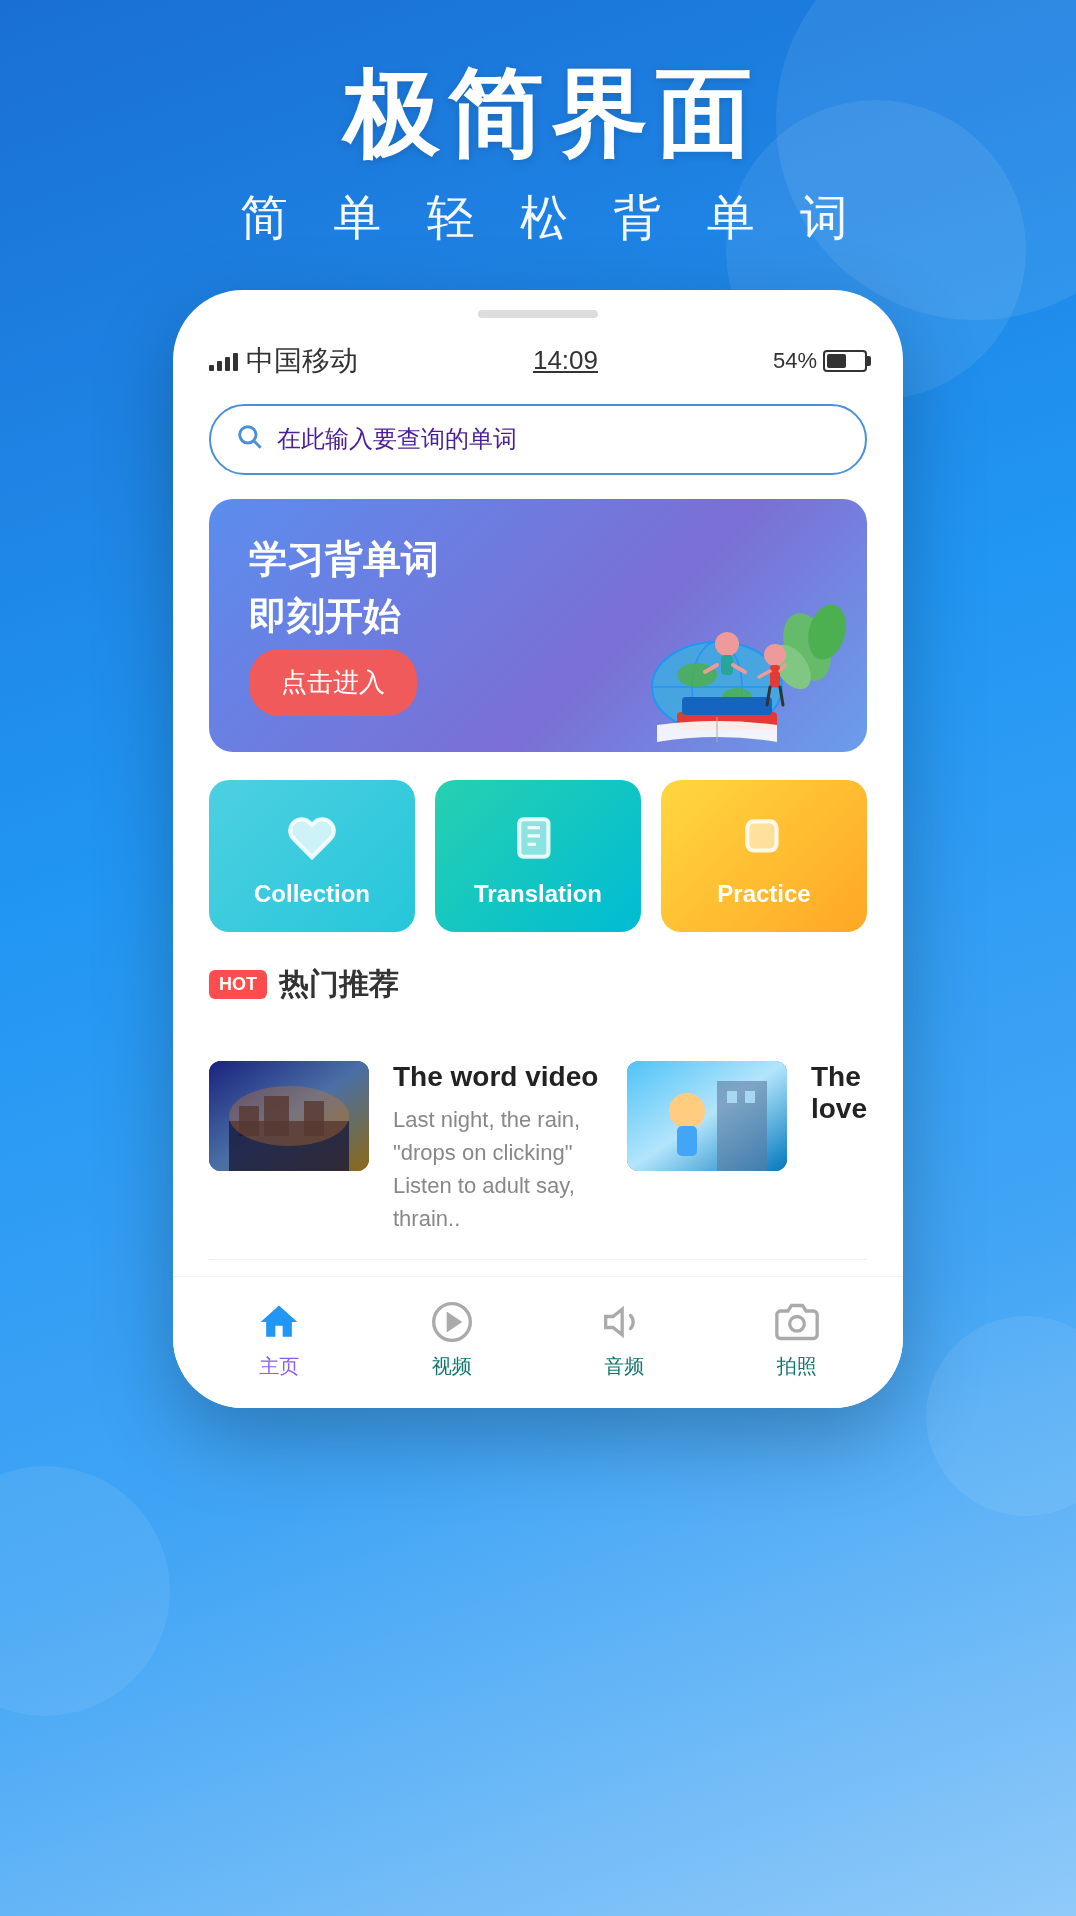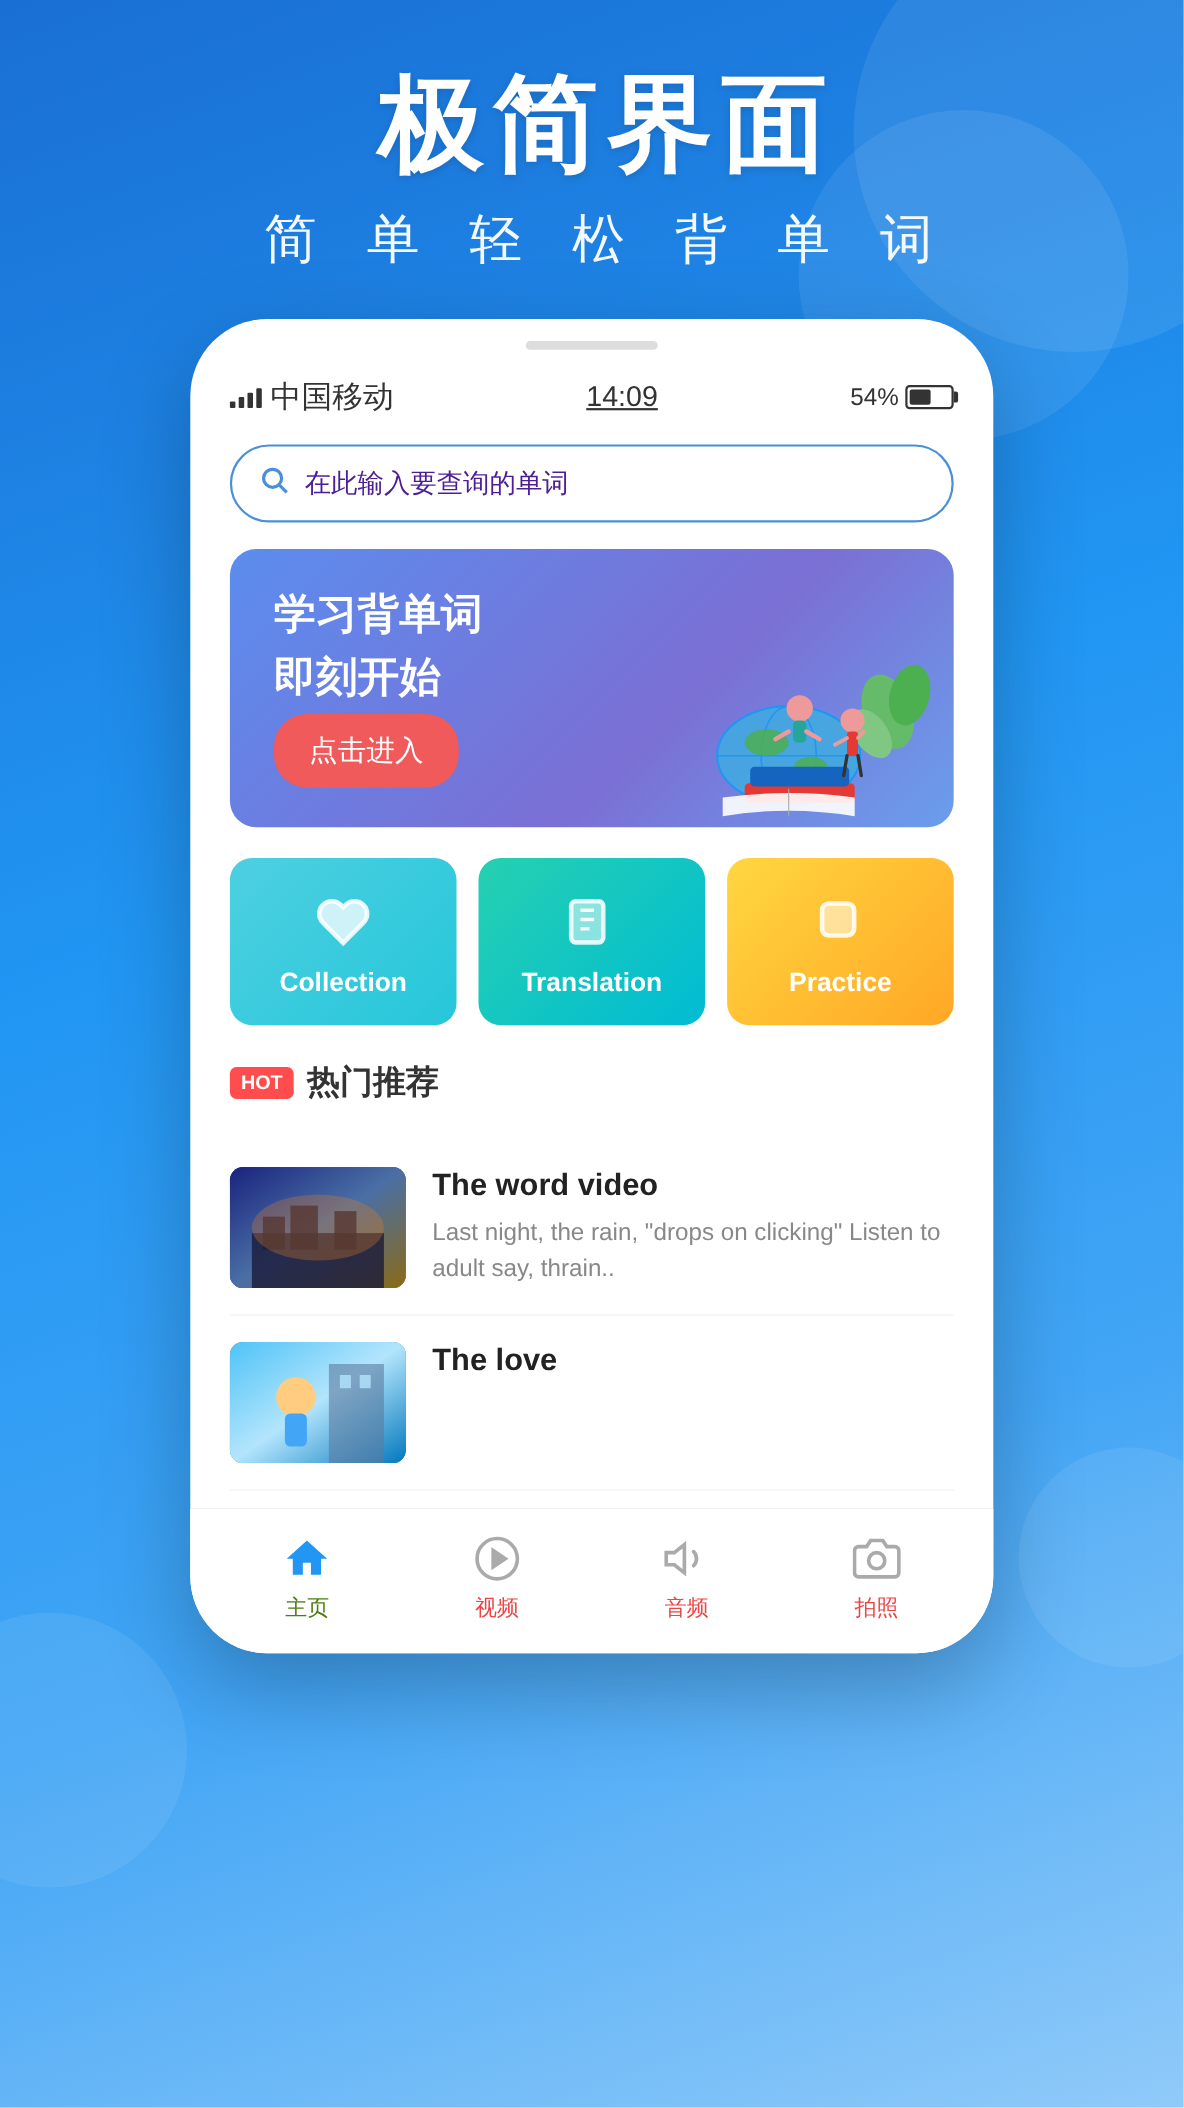--- a/index.html
+++ b/index.html
@@ -239,21 +239,21 @@
     }
     .section-title {
       font-size: 30px;
       font-weight: 600;
       color: #333;
     }
 
     
     .content-list {
       display: flex;
-      flex-direction: column;
+      flex-direction: row;
       gap: 0;
     }
     .content-item {
       display: flex;
       gap: 24px;
       padding: 24px 0;
       border-bottom: 1px solid #f0f0f0;
       align-items: flex-start;
     }
     .content-thumb {
@@ -309,23 +309,23 @@
     }
     .nav-icon {
       width: 50px;
       height: 50px;
       display: flex;
       align-items: center;
       justify-content: center;
     }
     .nav-label {
       font-size: 20px;
-      color: #ef4444;
-    }
-    .nav-label-active { color: #4d7c0f; }
+      color: #0f766e;
+    }
+    .nav-label-active { color: #8b5cf6; }
     .nav-item-active .nav-icon svg { color: #2196F3; }
   </style>
 </head>
 <body>
 
 <div class="bg-circle bg-circle-1"></div>
 <div class="bg-circle bg-circle-2"></div>
 <div class="bg-circle bg-circle-3"></div>
 <div class="bg-circle bg-circle-4"></div>
 

